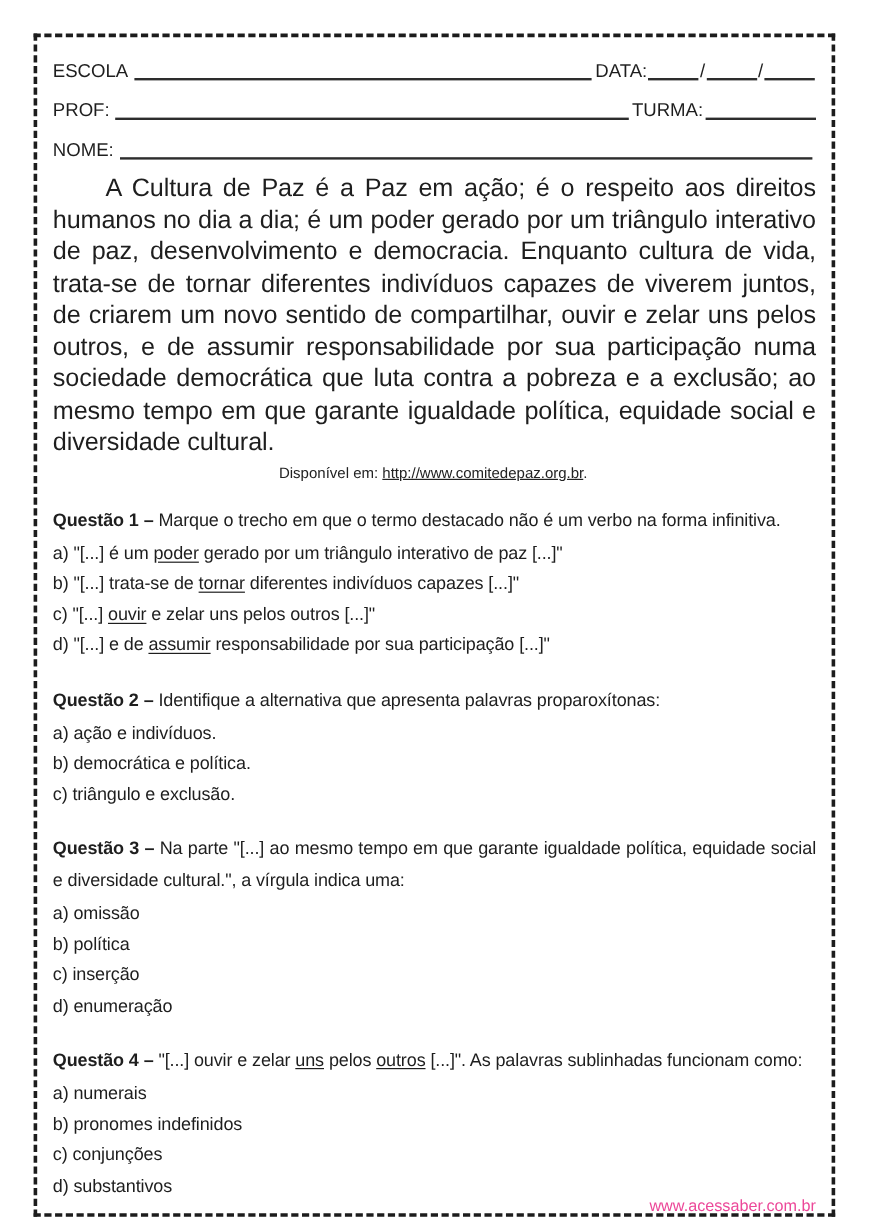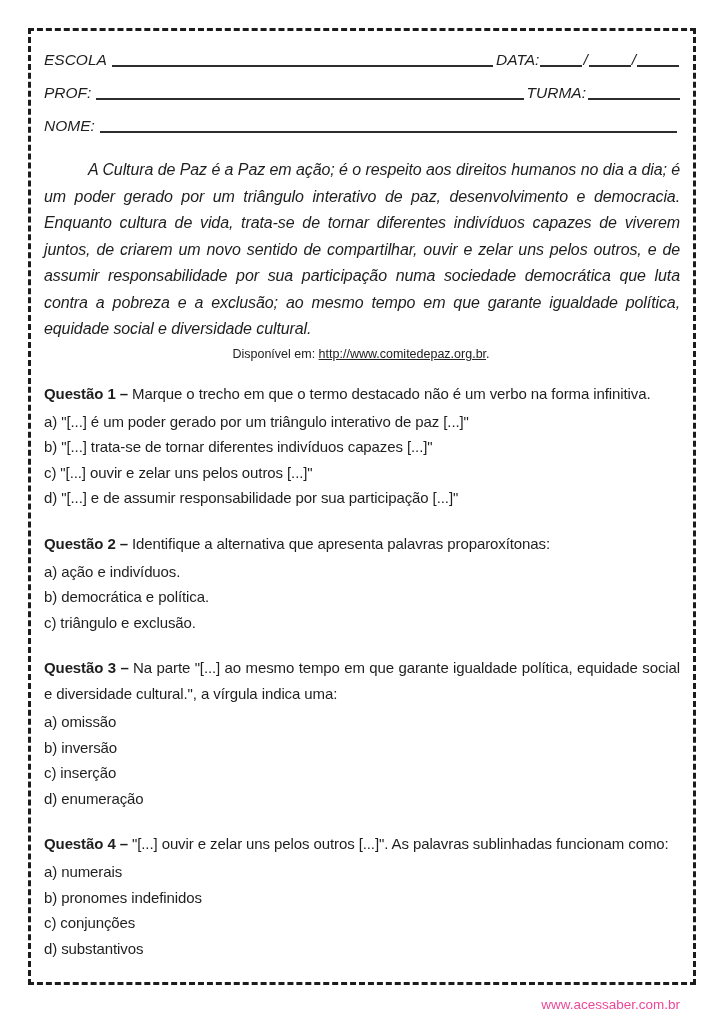--- a/index.html
+++ b/index.html
@@ -25,21 +25,20 @@
     border: 3px dashed #1c1c1c;
     padding: 12px 13px 10px 13px;
   }
   
   .hrow {
     display: flex;
     align-items: flex-end;
     height: 26px;
     margin-bottom: 7px;
     font-size: 15.5px;
-    font-style: italic;
   }
   .lbl { white-space: pre; }
   .line {
     flex: 1 1 auto;
     border-bottom: 2px solid #2d2d2d;
     margin: 0 3px 2px 5px;
     height: 1px;
   }
   .dline {
     flex: 0 0 42px;
@@ -54,27 +53,26 @@
     height: 1px;
   }
   .slash { padding: 0 0 0 0; }
   
   .leia {
     font-weight: bold;
     font-size: 15.5px;
     margin: 19px 0 0 0;
   }
   .para {
-    margin: 22px 0 0 0;
-    font-size: 16px;
+    margin: 9px 0 0 0;
+    font-size: 21px;
     line-height: 26.5px;
     text-align: justify;
     text-indent: 44px;
     letter-spacing: -0.1px;
-    font-style: italic;
   }
   .source {
     margin: 4px 2px 0 0;
     font-size: 12.5px;
     text-align: center;
     color: #222;
   }
   .source .u-link { text-decoration: underline; }
   
   .question { margin-top: 20px; font-size: 15px; }
@@ -83,21 +81,21 @@
     line-height: 26px;
     text-align: justify;
     letter-spacing: -0.1px;
   }
   .q-prompt b { font-weight: bold; margin-top: 16px; }
   .alt {
     margin: 0;
     line-height: 25.5px;
     letter-spacing: -0.1px;
   }
-  .u { text-underline-offset: 2px; }
+  .u { text-decoration: underline; text-underline-offset: 2px; }
   
   .footer {
     position: absolute;
     right: 44px;
     top: 997px;
     font-size: 13.5px;
     color: #ec4899;
   }
 </style>
 </head>
@@ -141,21 +139,21 @@
       </div>
       <div class="question">
         <p class="q-prompt"><b>Questão 2 –</b><span> Identifique a alternativa que apresenta palavras proparoxítonas:</span></p>
         <p class="alt"><span>a) ação e indivíduos.</span></p>
         <p class="alt"><span>b) democrática e política.</span></p>
         <p class="alt"><span>c) triângulo e exclusão.</span></p>
       </div>
       <div class="question">
         <p class="q-prompt"><b>Questão 3 –</b><span> Na parte "[...] ao mesmo tempo em que garante igualdade política, equidade social e diversidade cultural.", a vírgula indica uma:</span></p>
         <p class="alt"><span>a) omissão</span></p>
-        <p class="alt"><span>b) inversão</span></p>
+        <p class="alt"><span>b) política</span></p>
         <p class="alt"><span>c) inserção</span></p>
         <p class="alt"><span>d) enumeração</span></p>
       </div>
       <div class="question">
         <p class="q-prompt"><b>Questão 4 –</b><span> "[...] ouvir e zelar </span><span class="u">uns</span><span> pelos </span><span class="u">outros</span><span> [...]". As palavras sublinhadas funcionam como:</span></p>
         <p class="alt"><span>a) numerais</span></p>
         <p class="alt"><span>b) pronomes indefinidos</span></p>
         <p class="alt"><span>c) conjunções</span></p>
         <p class="alt"><span>d) substantivos</span></p>
       </div>

